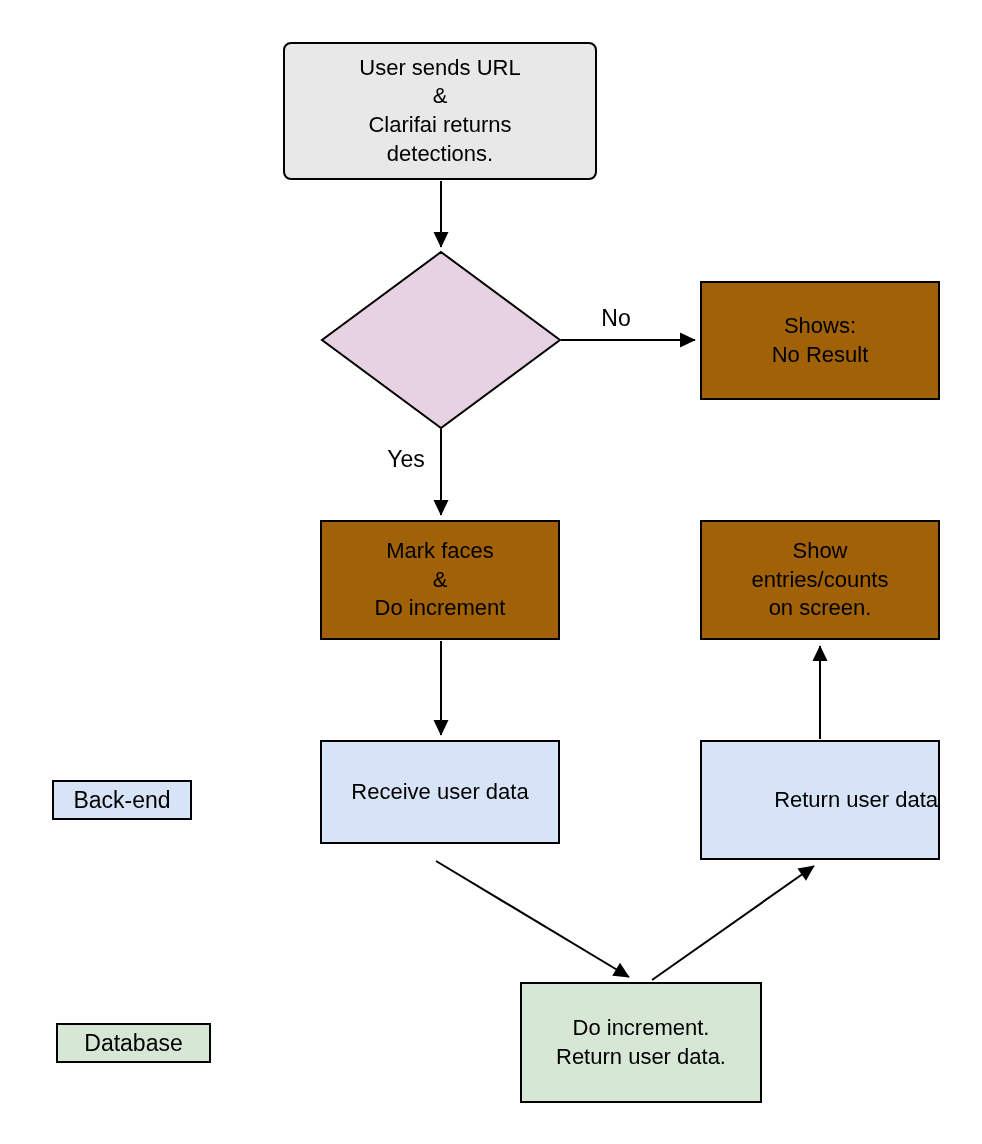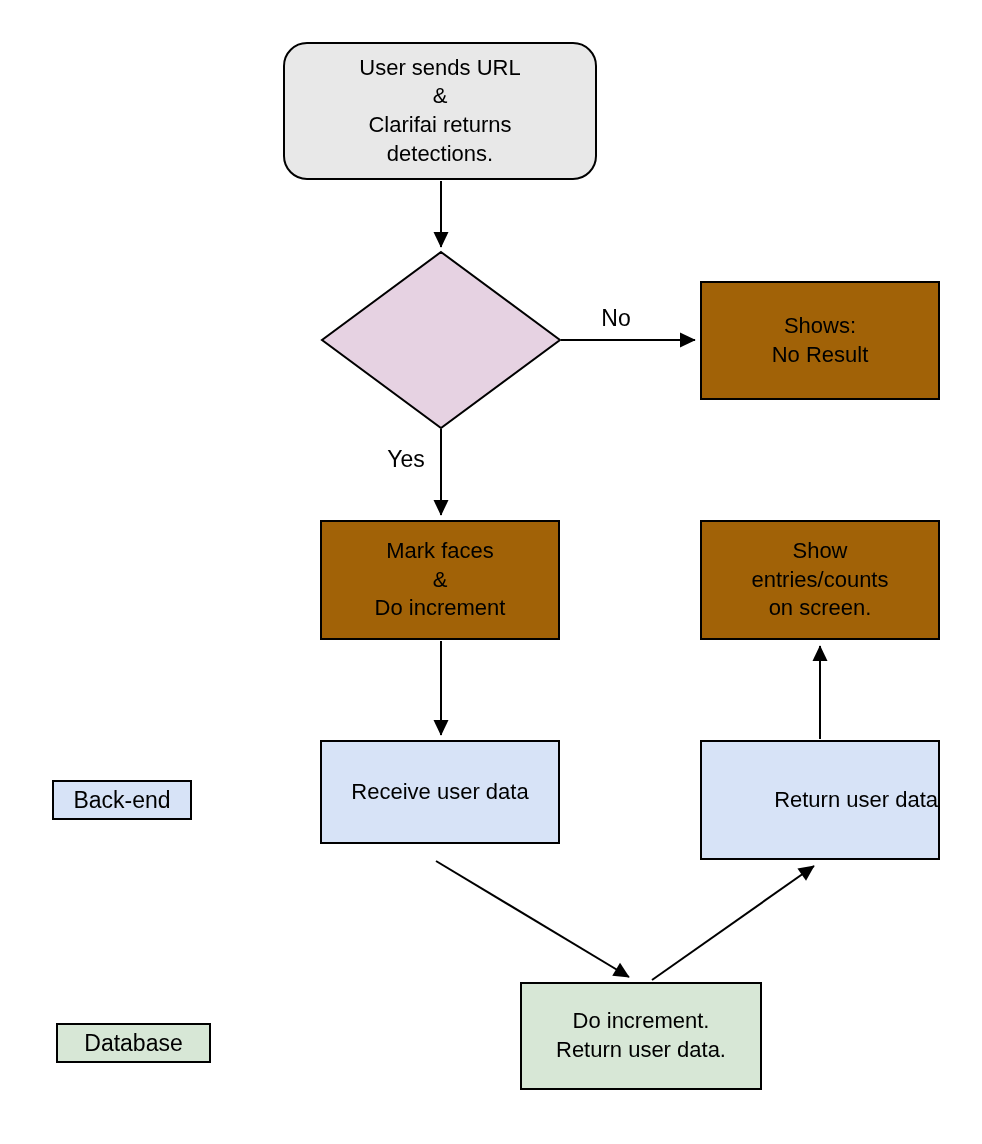--- a/index.html
+++ b/index.html
@@ -28,21 +28,21 @@
     justify-content: center;
     text-align: center;
     font-size: 22px;
     line-height: 1.3;
     z-index: 2;
   }
   .gray  { background: #e8e8e8; }
   .pink  { background: #a16207; }
   .blue  { background: #d7e3f7; }
   .green { background: #d7e7d6; }
-  .rounded { border-radius: 24px; }
+  .rounded { border-radius: 8px; }
   .diamond-text {
     position: absolute;
     display: flex;
     flex-direction: column;
     align-items: center;
     justify-content: center;
     text-align: center;
     font-size: 22px;
     line-height: 1.3;
     z-index: 2;
@@ -123,21 +123,21 @@
   </div>
 
   <div class="node blue" style="left:320px; top:740px; width:240px; height:104px;">
     <div>Receive user data</div>
   </div>
 
   <div class="node blue" style="left:700px; top:740px; width:240px; height:120px;align-items:flex-end;">
     <div>Return user data</div>
   </div>
 
-  <div class="node green" style="left:520px; top:982px; width:242px; height:108px;">
+  <div class="node green" style="left:520px; top:982px; width:242px; height:121px;">
     <div>Do increment.</div>
     <div>Return user data.</div>
   </div>
 
   <div class="lane-label blue" style="left:52px; top:780px; width:140px; height:40px;">Back-end</div>
   <div class="lane-label green" style="left:40px; top:1023px; width:155px; height:40px;margin-left:16px;">Database</div>
 
   <div class="edge-label" style="left:585px; top:305px; width:58px;">No</div>
   <div class="edge-label" style="left:374px; top:446px; width:60px;">Yes</div>
 

